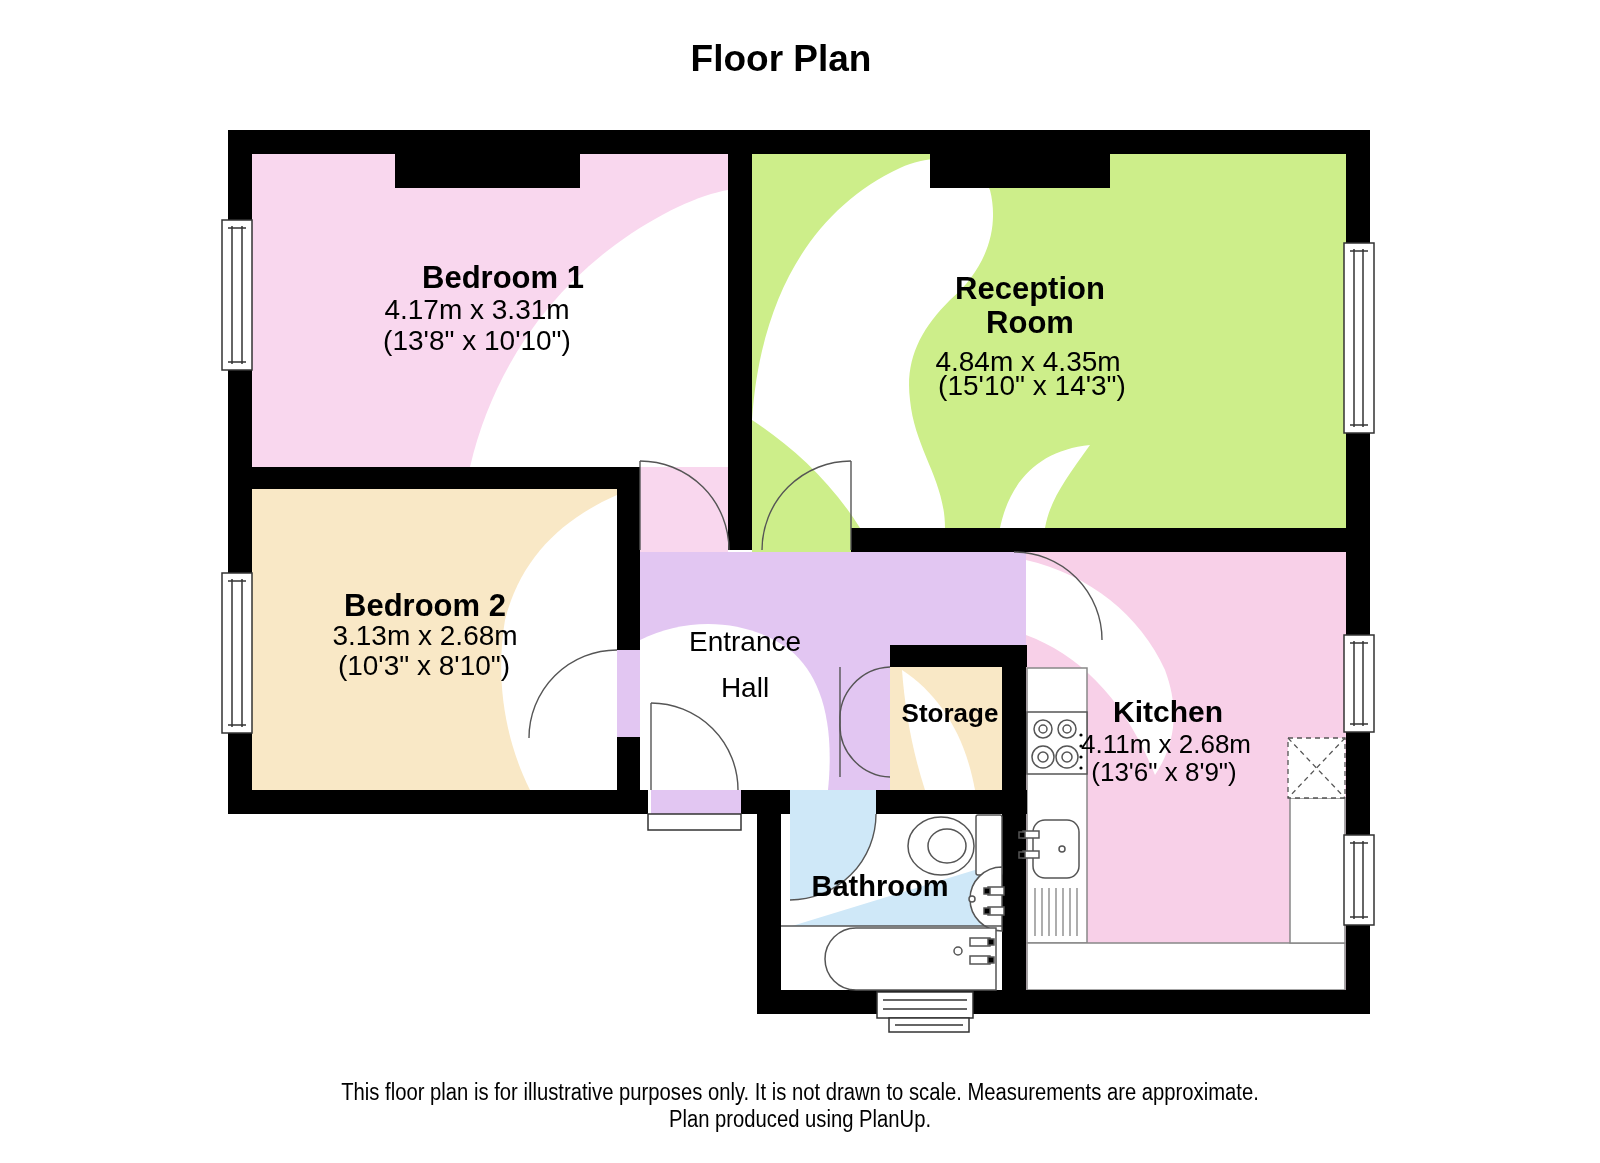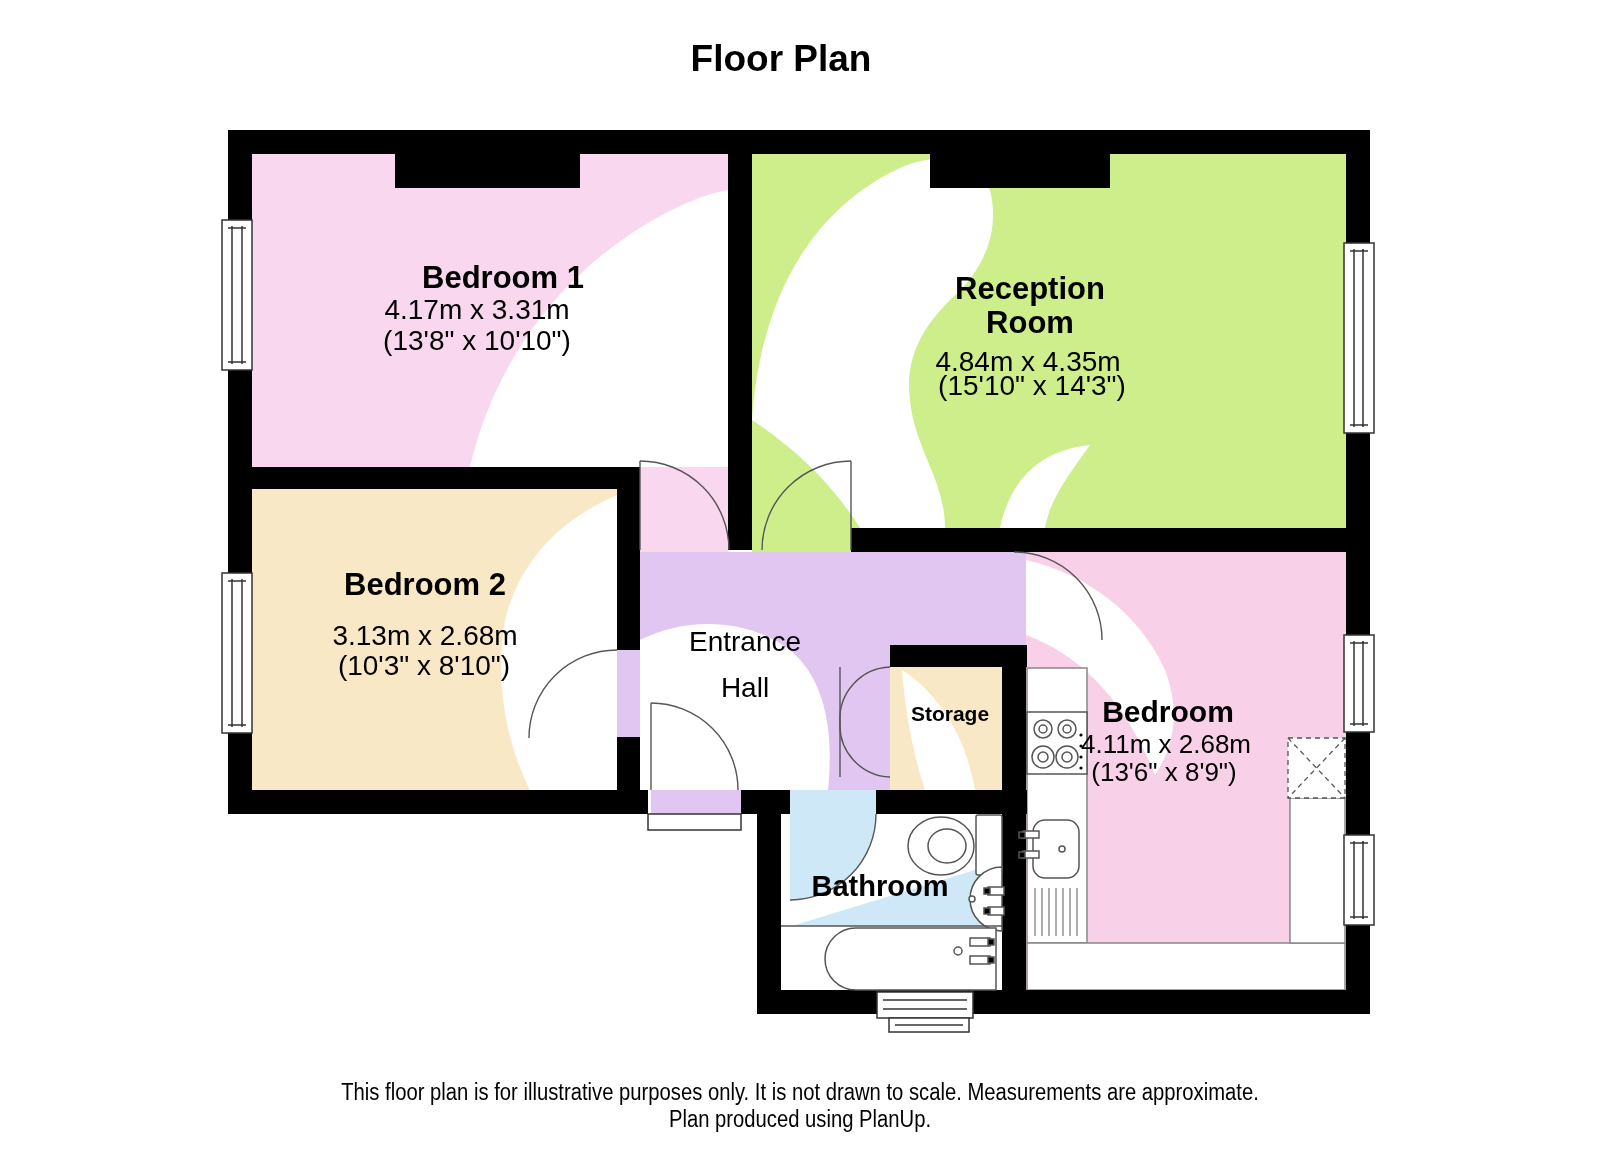--- a/index.html
+++ b/index.html
@@ -2,21 +2,21 @@
 <html><head>
 <meta charset="utf-8">
 <style>
   html,body{margin:0;padding:0;background:#fff;}
   body{width:1600px;height:1163px;position:relative;font-family:"Liberation Sans",sans-serif;color:#000;overflow:hidden;}
   #plan-svg{position:absolute;left:0;top:0;}
   .lbl{position:absolute;transform:translate(-50%,-50%);white-space:nowrap;text-align:center;line-height:1;}
   .room-name{font-weight:bold;font-size:31px;}
   .room-dim{font-size:28px;}
   .hall-name{font-weight:normal;font-size:28px;}
-  .storage-name{font-weight:bold;font-size:21px;}
+  .storage-name{font-weight:bold;font-size:26px;}
   .kitchen-name{font-weight:bold;font-size:30px;}
   .kitchen-dim{font-size:26px;}
   .bath-name{font-weight:bold;font-size:29px;}
   .title{font-weight:bold;font-size:37px;}
   .footer{font-size:23px;transform:translate(-50%,-50%) scaleX(0.88);}
 </style>
 </head>
 <body>
 
 <svg id="plan-svg" width="1600" height="1163" viewBox="0 0 1600 1163" xmlns="http://www.w3.org/2000/svg">
@@ -225,29 +225,29 @@
 
 <div class="lbl room-name" style="left:503px;top:277px;">Bedroom 1</div>
 <div class="lbl room-dim" style="left:477px;top:310px;">4.17m x 3.31m</div>
 <div class="lbl room-dim" style="left:477px;top:341px;">(13'8" x 10'10")</div>
 
 <div class="lbl room-name" style="left:1030px;top:288px;">Reception</div>
 <div class="lbl room-name" style="left:1030px;top:322px;">Room</div>
 <div class="lbl room-dim" style="left:1028px;top:362px;">4.84m x 4.35m</div>
 <div class="lbl room-dim" style="left:1032px;top:386px;">(15'10" x 14'3")</div>
 
-<div class="lbl room-name" style="left:425px;top:584px;">Bedroom 2</div>
+<div class="lbl room-name" style="left:425px;top:605px;">Bedroom 2</div>
 <div class="lbl room-dim" style="left:425px;top:636px;">3.13m x 2.68m</div>
 <div class="lbl room-dim" style="left:424px;top:666px;">(10'3" x 8'10")</div>
 
 <div class="lbl hall-name" style="left:745px;top:642px;">Entrance</div>
 <div class="lbl hall-name" style="left:745px;top:672px;margin-top:16px;">Hall</div>
 
 <div class="lbl storage-name" style="left:950px;top:713px;">Storage</div>
 
-<div class="lbl kitchen-name" style="left:1168px;top:712px;">Bedroom</div>
+<div class="lbl kitchen-name" style="left:1168px;top:712px;">Kitchen</div>
 <div class="lbl kitchen-dim" style="left:1166px;top:744px;">4.11m x 2.68m</div>
 <div class="lbl kitchen-dim" style="left:1164px;top:772px;">(13'6" x 8'9")</div>
 
 <div class="lbl bath-name" style="left:880px;top:886px;">Bathroom</div>
 
 <div class="lbl footer" style="left:800px;top:1092px;">This floor plan is for illustrative purposes only. It is not drawn to scale. Measurements are approximate.</div>
 <div class="lbl footer" style="left:800px;top:1119px;">Plan produced using PlanUp.</div>
 
 </body></html>

